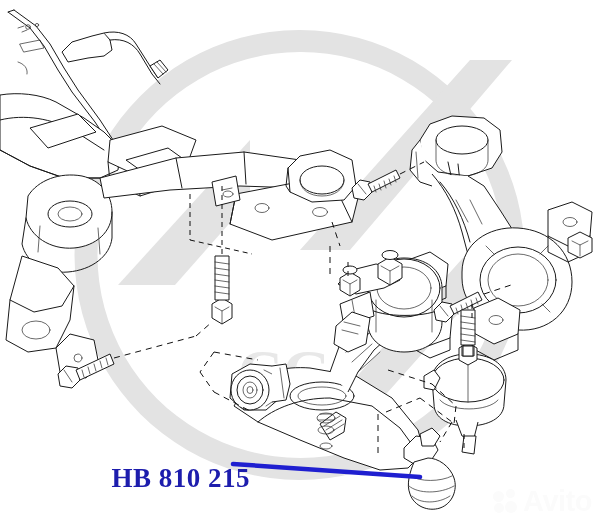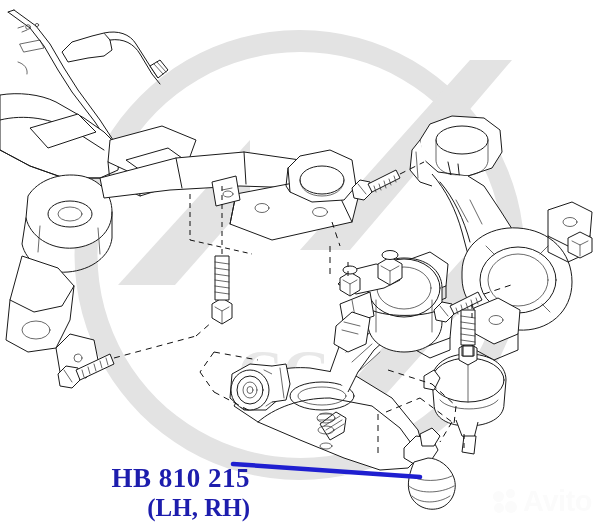--- a/index.html
+++ b/index.html
@@ -283,21 +283,20 @@
     </g>
 
     <g>
       <path d="M233 464 L420 477" stroke="#1f1fd0" stroke-width="4.5" fill="none" stroke-linecap="round"></path>
     </g>
 
   </svg>
 
   <div id="label" style="color: rgb(29, 29, 173);">
     <div class="code">HB 810 215</div>
-    <div class="side">(LH, RH)</div>
   </div>
 
   <div id="avito">
     <span class="dots">
       <i class="d1" style="background: rgb(251, 251, 251);"></i>
         <i class="d2" style="background: rgb(251, 251, 251);"></i>
         <i class="d3" style="background: rgb(251, 251, 251);"></i>
         <i class="d4" style="background: rgb(251, 251, 251);"></i>
     </span>
     <span class="word" style="color: rgb(251, 251, 251);">Avito</span>

